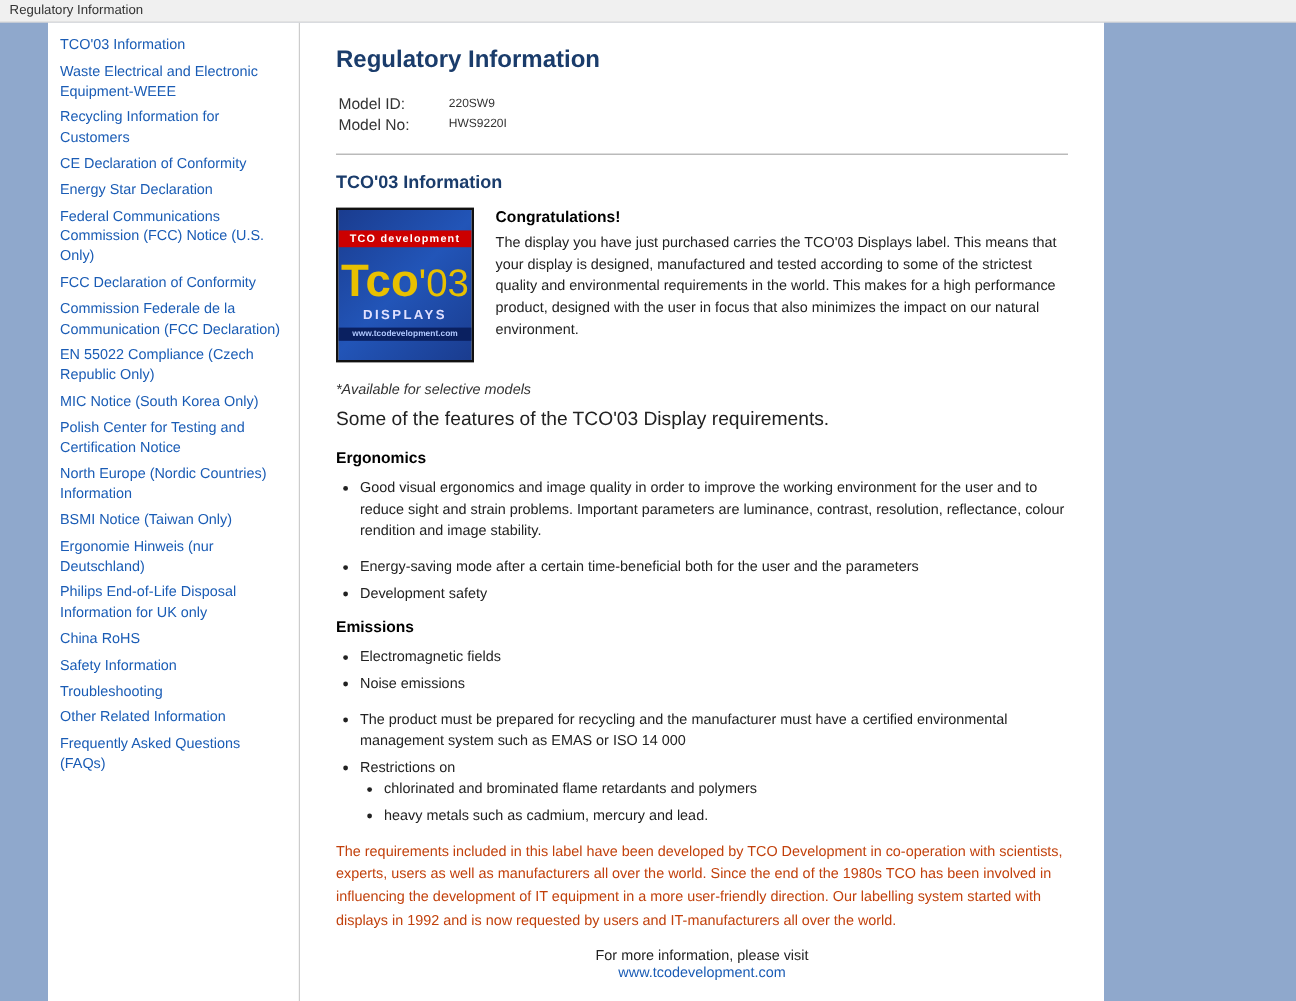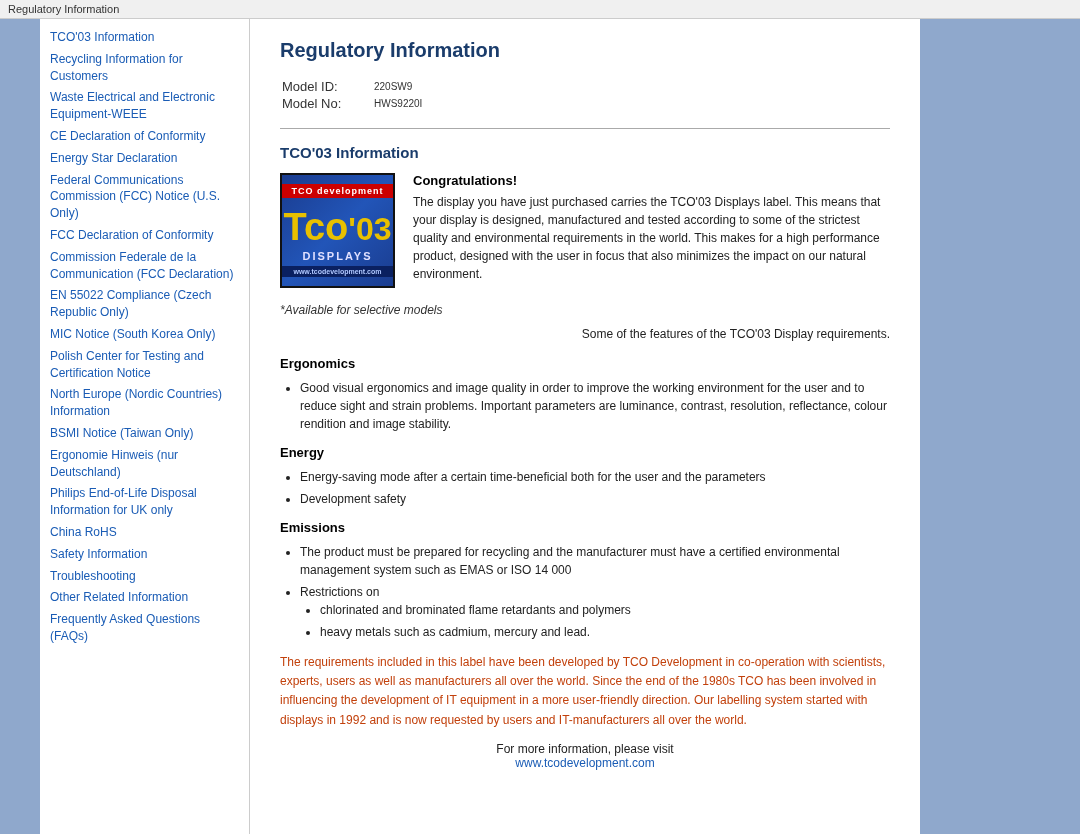--- a/index.html
+++ b/index.html
@@ -83,21 +83,21 @@
       color: #1a3c6b;
       margin-bottom: 12px;
     }
     .tco-box {
       display: flex;
       align-items: flex-start;
       margin-bottom: 15px;
     }
     .tco-logo {
       width: 115px;
-      height: 115px;
+      height: 129px;
       flex-shrink: 0;
       margin-right: 18px;
       background: linear-gradient(135deg, #1a3c8f 0%, #2255b8 50%, #1a3c8f 100%);
       border: 2px solid #111;
       display: flex;
       flex-direction: column;
       align-items: center;
       justify-content: center;
       color: #fff;
       font-weight: bold;
@@ -115,21 +115,21 @@
     }
     .tco-logo-mid {
       font-size: 38px;
       font-weight: bold;
       color: #e8c000;
       line-height: 1;
       margin-top: 4px;
     }
     .tco-logo-num {
       font-size: 38px;
-      font-weight: bold;
+      font-weight: normal;
       color: #fff;
     }
     .tco-logo-displays {
       font-size: 11px;
       letter-spacing: 2px;
       color: #e0e0ff;
       margin-top: 2px;
     }
     .tco-logo-url {
       font-size: 7px;
@@ -150,24 +150,23 @@
       line-height: 1.5;
       color: #222;
     }
     .italic-note {
       font-style: italic;
       font-size: 12px;
       color: #333;
       margin-bottom: 10px;
     }
     .features-intro {
-      font-size: 12px;
+      font-size: 16px;
       margin-bottom: 15px;
       color: #222;
-      text-align: right;
     }
     h3.sub-title {
       font-size: 13px;
       font-weight: bold;
       color: #000;
       margin-bottom: 8px;
     }
     ul.bullet-list {
       margin-left: 20px;
       margin-bottom: 12px;
@@ -206,22 +205,22 @@
 <div class="title-bar">
   <span>Regulatory Information</span>
 </div>
 
 <div class="page-wrapper">
 
   <div class="left-panel"></div>
 
   <div class="sidebar" id="sidebar-container">
       <a href="#">TCO'03 Information</a>
+      <a href="#">Waste Electrical and Electronic Equipment-WEEE</a>
       <a href="#">Recycling Information for Customers</a>
-      <a href="#">Waste Electrical and Electronic Equipment-WEEE</a>
       <a href="#">CE Declaration of Conformity</a>
       <a href="#">Energy Star Declaration</a>
       <a href="#">Federal Communications Commission (FCC) Notice (U.S. Only)</a>
       <a href="#">FCC Declaration of Conformity</a>
       <a href="#">Commission Federale de la Communication (FCC Declaration)</a>
       <a href="#">EN 55022 Compliance (Czech Republic Only)</a>
       <a href="#">MIC Notice (South Korea Only)</a>
       <a href="#">Polish Center for Testing and Certification Notice</a>
       <a href="#">North Europe (Nordic Countries) Information</a>
       <a href="#">BSMI Notice (Taiwan Only)</a>
@@ -272,26 +271,29 @@
     </div>
 
     <p class="italic-note">*Available for selective models</p>
     <p class="features-intro">Some of the features of the TCO'03 Display requirements.</p>
 
     <div id="sections-container">
         <h3 class="sub-title">Ergonomics</h3>
         <ul class="bullet-list">
           <li>Good visual ergonomics and image quality in order to improve the working environment for the user and to reduce sight and strain problems. Important parameters are luminance, contrast, resolution, reflectance, colour rendition and image stability.</li>
         </ul>
-        <h3 class="sub-title">Energy</h3>
         <ul class="bullet-list">
           <li>Energy-saving mode after a certain time-beneficial both for the user and the parameters</li>
           <li>Development safety</li>
         </ul>
         <h3 class="sub-title">Emissions</h3>
+        <ul class="bullet-list">
+          <li>Electromagnetic fields</li>
+          <li>Noise emissions</li>
+        </ul>
         <ul class="bullet-list">
           <li>The product must be prepared for recycling and the manufacturer must have a certified environmental management system such as EMAS or ISO 14 000</li>
           <li>Restrictions on<ul class="sub-bullet">
               <li>chlorinated and brominated flame retardants and polymers</li>
               <li>heavy metals such as cadmium, mercury and lead.</li>
             </ul></li>
         </ul>
       </div>
 
     <p class="footer-text">The requirements included in this label have been developed by TCO Development in co-operation with scientists, experts, users as well as manufacturers all over the world. Since the end of the 1980s TCO has been involved in influencing the development of IT equipment in a more user-friendly direction. Our labelling system started with displays in 1992 and is now requested by users and IT-manufacturers all over the world.</p>

